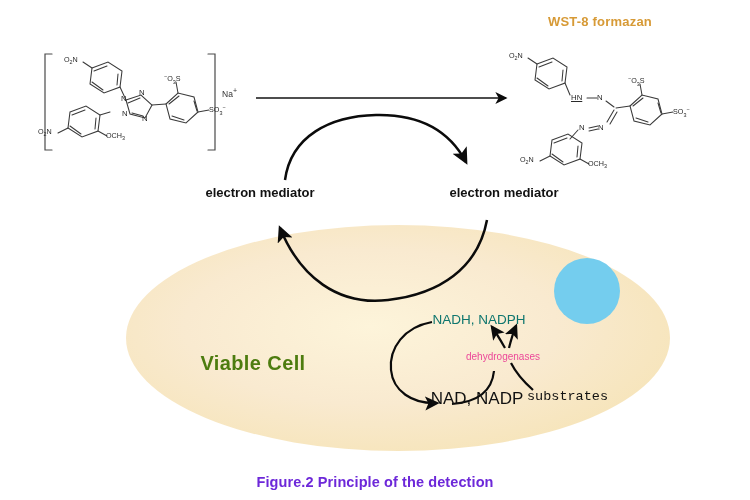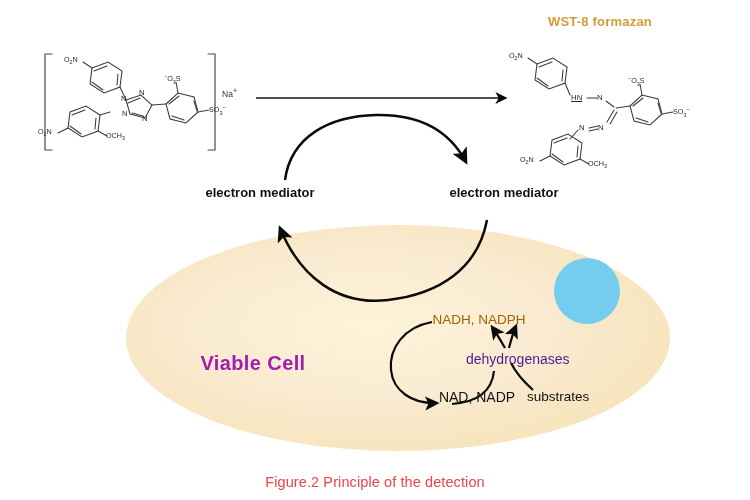--- a/index.html
+++ b/index.html
@@ -63,58 +63,59 @@
     font-weight: bold;
     color: #111111;
     line-height: 18px;
   }
   .viable-cell {
     left: 168px; top: 352px;
     width: 170px;
     text-align: center;
     font-size: 20px;
     font-weight: bold;
-    color: #a21caf;
+    color: #4d7c0f;
     letter-spacing: .4px;
   }
   .nadh-label {
     left: 419px; top: 312px;
     width: 120px;
     text-align: center;
     font-size: 13.5px;
-    color: #a16207;
+    color: #0f766e;
   }
   .nad-label {
     left: 427px; top: 389px;
     width: 100px;
     text-align: center;
-    font-size: 14px;
+    font-size: 17px;
     color: #111;
   }
   .dehydro-label {
     left: 466px; top: 351px;
     width: 130px;
     text-align: left;
-    font-size: 14px;
-    color: #4c1d95;
+    font-size: 10px;
+    color: #ec4899;
   }
   .substrates-label {
     left: 527px; top: 389px;
     width: 90px;
     text-align: left;
     font-size: 13.5px;
     color: #111;
+    font-family: Liberation Mono, monospace;
   }
   .caption {
     left: 175px; top: 474px;
     width: 400px;
     text-align: center;
     font-size: 14.5px;
-    font-weight: normal;
-    color: #ef4444;
+    font-weight: bold;
+    color: #6d28d9;
     letter-spacing: .1px;
   }
   .na-ion {
     left: 222px; top: 87px;
     font-size: 8.5px;
     color: #333;
   }
   .na-ion sup { font-size: 7px; }
 
   

